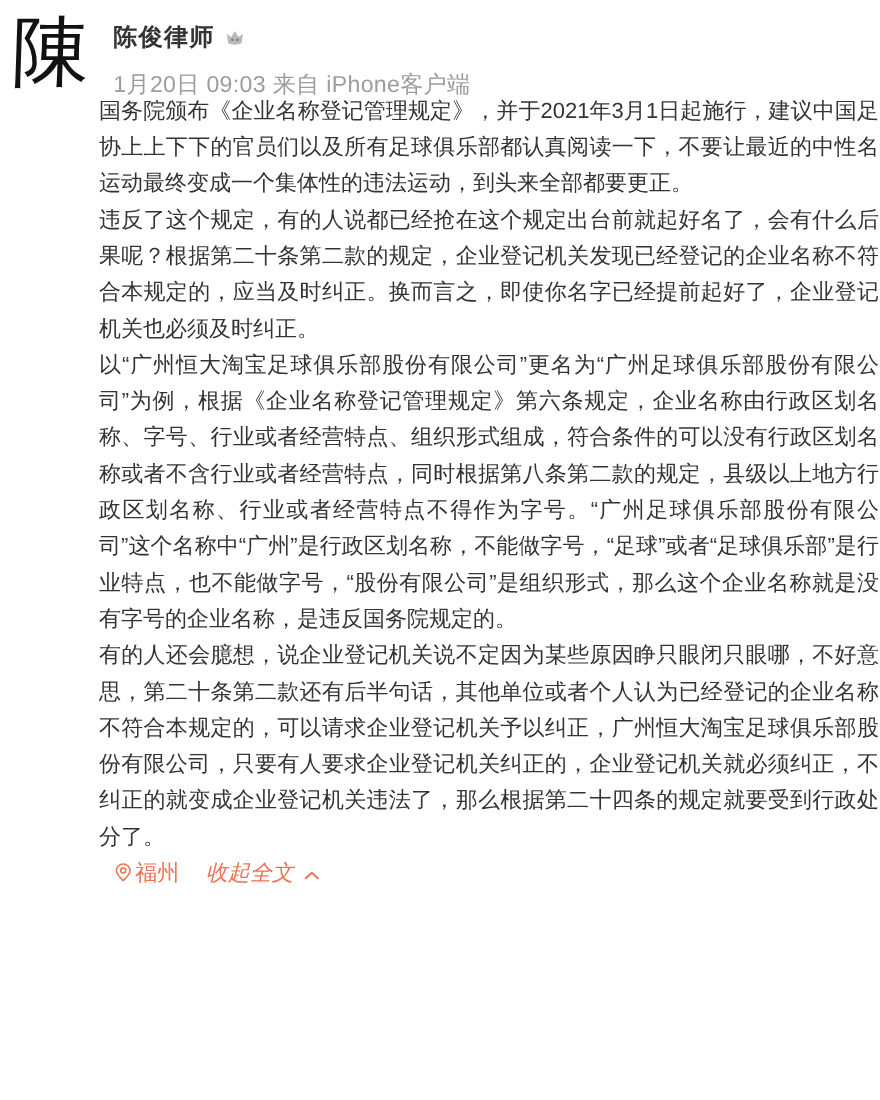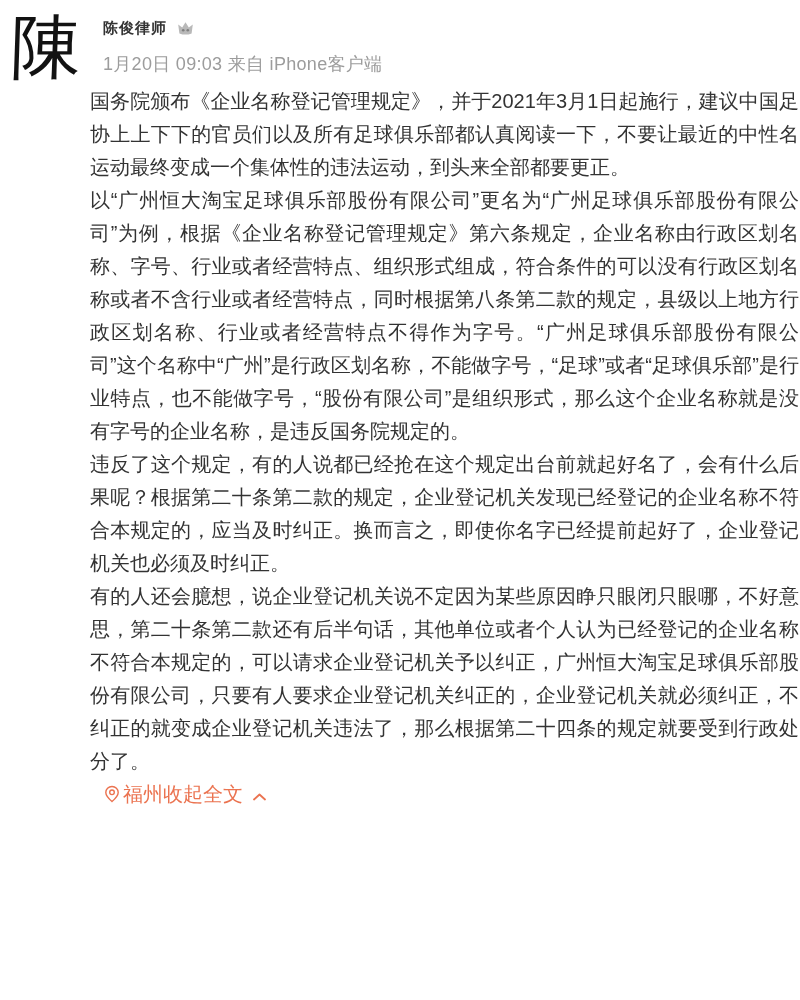--- a/index.html
+++ b/index.html
@@ -22,44 +22,44 @@
   .avatar span {
     font-family: "DejaVu Serif", "Liberation Serif", serif;
     font-size: 70px; line-height: 1; color: #121212;
     transform: skewX(-2deg);
   }
 
   
   .header { position: absolute; left: 103px; top: 19px; }
   .name-row { display: flex; align-items: center; }
   .username {
-    font-size: 15px; font-weight: 700; color: #333333;
+    font-size: 22px; font-weight: 700; color: #333333;
     letter-spacing: 1px; cursor: pointer;
   }
   .badge { margin-left: 9px; display: inline-flex; cursor: pointer; }
   .meta {
-    margin-top: 14px; font-size: 18px; color: #9c9c9c; letter-spacing: 0.3px;
+    margin-top: 14px; font-size: 21px; color: #9c9c9c; letter-spacing: 0.3px;
   }
   .meta span { cursor: pointer; }
 
   
   .content {
     position: absolute; left: 90px; top: 85px; width: 709px;
     font-size: 20px; line-height: 33px; color: #333333;
     text-align: justify;
   }
   .content p { margin: 0; padding: 0; }
 
   .inline-links { white-space: nowrap; }
   .link {
     color: #eb7350; text-decoration: none; cursor: pointer;
     display: inline-flex; align-items: flex-start;
   }
   .loc-link { margin-left: 14px; }
-  .collapse-link { margin-left: 0; }
+  .collapse-link { margin-left: 24px; font-style: italic; }
   .pin-icon { margin-right: 3px; position: relative; top: 2px; }
   .chev-icon { margin-left: 9px; position: relative; top: 1px; }
 </style>
 </head>
 <body>
 
 <div class="post">
 
   <div class="avatar">
     <span>陳</span>
@@ -78,22 +78,22 @@
     </div>
     <div class="meta">
       <span>1月20日 09:03</span>
       <span> </span>
       <span>来自 iPhone客户端</span>
     </div>
   </div>
 
   <div class="content">
     <p>国务院颁布《企业名称登记管理规定》，并于2021年3月1日起施行，建议中国足协上上下下的官员们以及所有足球俱乐部都认真阅读一下，不要让最近的中性名运动最终变成一个集体性的违法运动，到头来全部都要更正。</p>
+    <p>违反了这个规定，有的人说都已经抢在这个规定出台前就起好名了，会有什么后果呢？根据第二十条第二款的规定，企业登记机关发现已经登记的企业名称不符合本规定的，应当及时纠正。换而言之，即使你名字已经提前起好了，企业登记机关也必须及时纠正。</p>
     <p>以“广州恒大淘宝足球俱乐部股份有限公司”更名为“广州足球俱乐部股份有限公司”为例，根据《企业名称登记管理规定》第六条规定，企业名称由行政区划名称、字号、行业或者经营特点、组织形式组成，符合条件的可以没有行政区划名称或者不含行业或者经营特点，同时根据第八条第二款的规定，县级以上地方行政区划名称、行业或者经营特点不得作为字号。“广州足球俱乐部股份有限公司”这个名称中“广州”是行政区划名称，不能做字号，“足球”或者“足球俱乐部”是行业特点，也不能做字号，“股份有限公司”是组织形式，那么这个企业名称就是没有字号的企业名称，是违反国务院规定的。</p>
-    <p>违反了这个规定，有的人说都已经抢在这个规定出台前就起好名了，会有什么后果呢？根据第二十条第二款的规定，企业登记机关发现已经登记的企业名称不符合本规定的，应当及时纠正。换而言之，即使你名字已经提前起好了，企业登记机关也必须及时纠正。</p>
     <p>有的人还会臆想，说企业登记机关说不定因为某些原因睁只眼闭只眼哪，不好意思，第二十条第二款还有后半句话，其他单位或者个人认为已经登记的企业名称不符合本规定的，可以请求企业登记机关予以纠正，广州恒大淘宝足球俱乐部股份有限公司，只要有人要求企业登记机关纠正的，企业登记机关就必须纠正，不纠正的就变成企业登记机关违法了，那么根据第二十四条的规定就要受到行政处分了。</p>
     <p><span class="inline-links"><a class="link loc-link">
             <span class="pin-icon"><svg width="16" height="18" viewBox="0 0 16 18" fill="none" stroke="#eb7350" stroke-width="1.4">
                 <path d="M8 1.5 C4.4 1.5 1.8 4.2 1.8 7.4 C1.8 11 8 16.5 8 16.5 C8 16.5 14.2 11 14.2 7.4 C14.2 4.2 11.6 1.5 8 1.5 Z"></path>
                 <circle cx="8" cy="7.3" r="2.3"></circle>
               </svg></span>
             <span>福州</span>
           </a><a class="link collapse-link">
             <span>收起全文</span>
             <span class="chev-icon"><svg width="15" height="10" viewBox="0 0 15 10" fill="none" stroke="#eb7350" stroke-width="1.8" stroke-linecap="round" stroke-linejoin="round">

